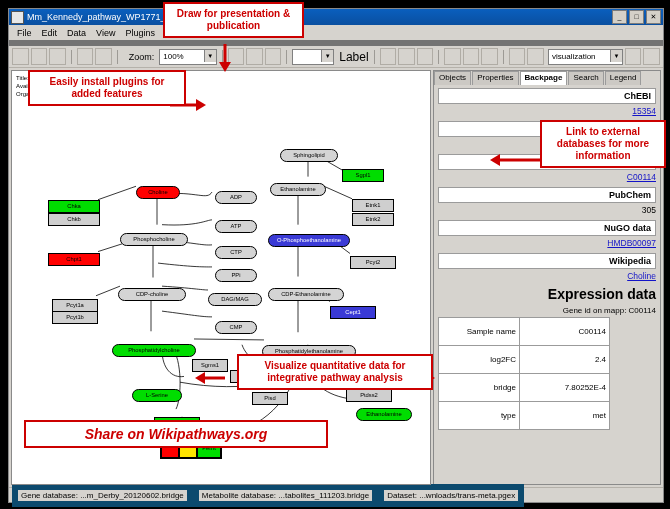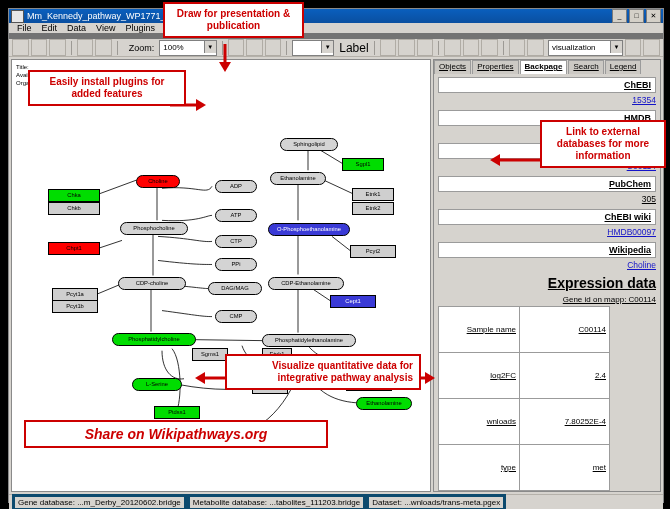--- a/index.html
+++ b/index.html
@@ -26,39 +26,39 @@
   .combo{height:14px;border:1px solid #808080;background:#fff;font-size:8px;display:flex;align-items:center;padding-left:3px;position:relative;}
   .combo .arrow{position:absolute;right:0;top:0;width:11px;height:12px;background:#d6d3ce;border-left:1px solid #808080;font-size:6px;line-height:12px;text-align:center;}
   .combo-zoom{width:54px;}
   .combo-label{width:38px;}
   .combo-vis{width:72px;}
   .tcap{font-size:12px;margin-left:3px;}
 
   
   .body{flex:1;display:flex;background:#d6d3ce;padding:2px;gap:2px;}
   .canvaswrap{width:418px;background:#fff;border:1px solid #8a8a8a;position:relative;overflow:hidden;}
-  .sidepanel{flex:1;border:1px solid #8a8a8a;background:#d6d3ce;display:flex;flex-direction:column;text-decoration:underline;}
+  .sidepanel{flex:1;border:1px solid #8a8a8a;background:#d6d3ce;display:flex;flex-direction:column;}
 
   
   .tabs{display:flex;height:14px;background:#d6d3ce;font-size:8px;}
   .tab{padding:1px 4px;border:1px solid #9b9b9b;border-bottom:none;background:#ccc9c4;margin-right:1px;}
   .tab.active{background:#fff;font-weight:bold;}
   .sidecontent{flex:1;background:#d6d3ce;overflow:hidden;padding:3px 4px 0 4px;font-size:9px;text-align:right;}
   .dbbox{background:#ffffff;border:1px solid #9b9b9b;font-weight:bold;font-size:9px;padding:2px 4px;margin-bottom:2px;}
   .dblink{color:#1414c8;text-decoration:underline;font-size:8.5px;margin:0 0 5px 2px;}
   .dbplain{font-size:8.5px;margin:0 0 5px 2px;color:#000;}
   .exp-head{font-weight:bold;font-size:14px;margin:4px 0 4px 1px;}
   .gid{font-size:8px;margin:0 0 2px 1px;}
   table.exp{border-collapse:collapse;font-size:8px;width:172px;}
-  table.exp td{border:1px solid #9b9b9b;background:#fff;padding:17px 3px;height:11px;}
+  table.exp td{border:1px solid #9b9b9b;background:#fff;padding:8px 3px;height:11px;}
   table.exp td:first-child{width:74px;}
 
   
   .statusbar{height:14px;background:#d6d3ce;border-top:1px solid #b5b1aa;display:flex;align-items:center;font-size:8px;padding:0 3px;}
-  .statusbar .cell{border:3px solid #0c4a6e;padding:0 3px;height:11px;line-height:11px;}
+  .statusbar .cell{border:6px solid #0c4a6e;padding:0 3px;height:11px;line-height:11px;}
   .node{position:absolute;border:1px solid #000;background:#cfcfcf;font-size:5.8px;display:flex;align-items:center;justify-content:center;text-align:center;line-height:1;}
   .metab{border-radius:9px;background:#d4d4d4;}
   .green{background:#00dd00;}
   .red{background:#ff0000;}
   .blue{background:#3a3ad6;}
   .gray{background:#cfcfcf;}
   .titleblock{position:absolute;left:4px;top:3px;font-size:6px;line-height:8px;color:#000;}
 
   svg.edges{position:absolute;left:0;top:0;width:100%;height:100%;pointer-events:none;}
 
@@ -233,41 +233,41 @@
 
           <div class="dbbox">HMDB</div>
           <div class="dblink">HMDB00097</div>
 
           <div class="dbbox">Kegg Compound</div>
           <div class="dblink">C00114</div>
 
           <div class="dbbox">PubChem</div>
           <div class="dbplain">305</div>
 
-          <div class="dbbox">ChEBI wiki</div>
+          <div class="dbbox">NuGO data</div>
           <div class="dblink">HMDB00097</div>
 
           <div class="dbbox">Wikipedia</div>
           <div class="dblink">Choline</div>
 
           <div class="exp-head">Expression data</div>
           <div class="gid">Gene id on mapp: C00114</div>
 
           <table class="exp">
             <tbody>
                 <tr>
               <td>Sample name</td>
               <td>C00114</td>
             </tr>
             <tr>
               <td>log2FC</td>
               <td>2.4</td>
             </tr>
             <tr>
-              <td>wnloads</td>
+              <td>bridge</td>
               <td>7.80252E-4</td>
             </tr>
             <tr>
               <td>type</td>
               <td>met</td>
             </tr>
           </tbody>
             </table>
         </div>
       </div>
@@ -280,21 +280,21 @@
     </div>
   </div>
 
   <div class="anno" style="left:163px;top:2px;width:125px;">Draw for presentation
 &amp; publication</div>
   <div class="anno" style="left:28px;top:70px;width:142px;">Easily install plugins for
 added features</div>
   <div class="anno" style="left:540px;top:120px;width:110px;">Link  to external
 databases  for
 more information</div>
-  <div class="anno" style="left:225px;top:354px;width:180px;text-align:right;">Visualize quantitative data  for
+  <div class="anno" style="left:237px;top:354px;width:180px;">Visualize quantitative data  for
 integrative pathway analysis</div>
   <div class="anno share" style="left:24px;top:420px;width:280px;">Share on Wikipathways.org</div>
 
   <svg class="callout" style="left:0;top:0;width:670px;height:509px;">
     <g stroke="#cc0000" stroke-width="3" fill="none">
       <path d="M225 44 L225 62"></path>
       <path d="M170 105 L196 105"></path>
       <path d="M540 160 L500 160"></path>
       <path d="M225 378 L205 378"></path>
       <path d="M405 378 L425 378"></path>

